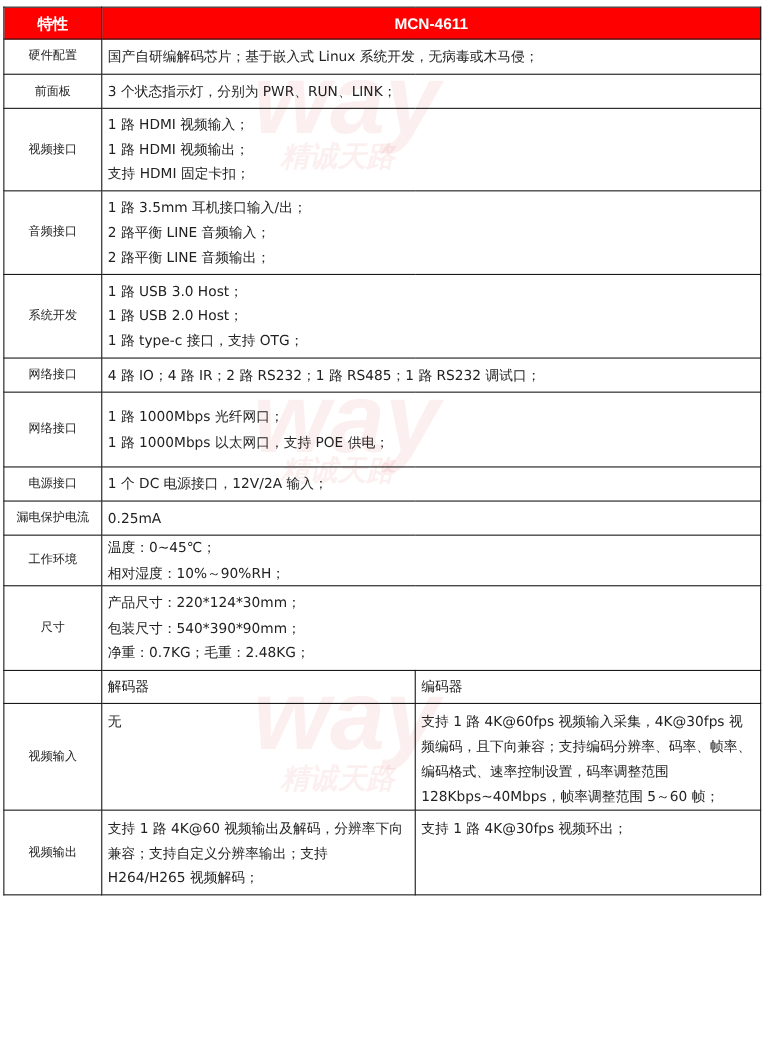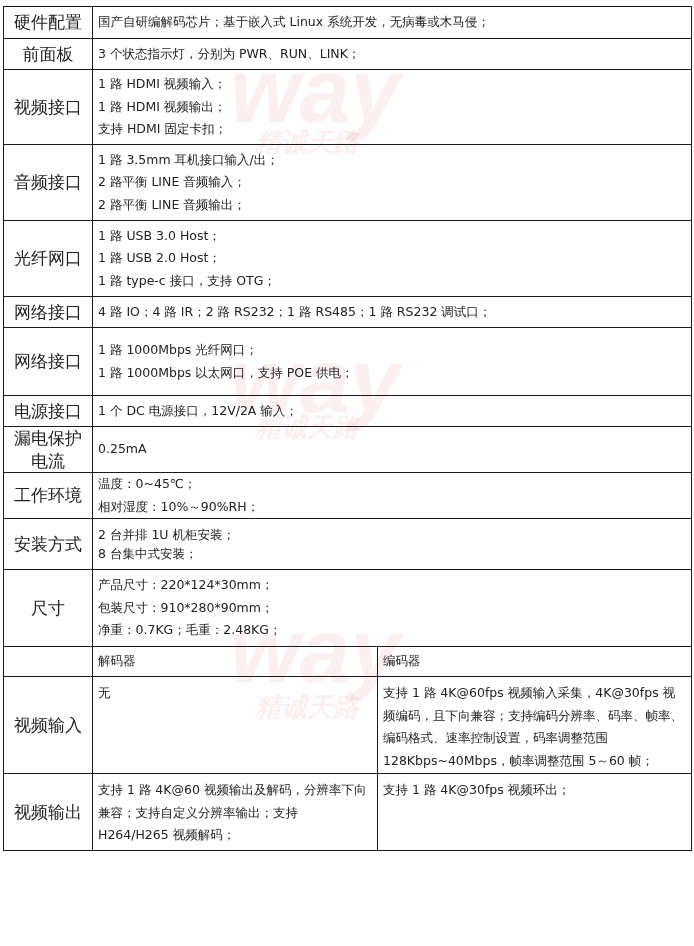--- a/index.html
+++ b/index.html
@@ -3,21 +3,21 @@
 <meta charset="utf-8">
 <style>
   html, body { margin: 0; padding: 0; background: #ffffff; }
   body { width: 694px; height: 946px; position: relative; overflow: hidden;
          font-family: "DejaVu Sans", "Liberation Sans", sans-serif; color: #222; }
   .watermark { position: absolute; pointer-events: none; opacity: 0.06; color: #d10000;
                font-family: "Liberation Sans", sans-serif; font-weight: bold; font-style: italic; }
   table.spec { position: absolute; left: 3px; top: 6px; width: 688px; border-collapse: collapse;
                table-layout: fixed; font-size: 12.5px; }
   table.spec td { border: 1px solid #1a1a1a; padding: 0 5px; vertical-align: middle; line-height: 22.5px; }
-  table.spec td.label { text-align: center; width: 79px; padding: 0 2px; font-size: 17px; }
+  table.spec td.label { text-align: center; width: 79px; padding: 0 2px; font-size: 11px; }
   table.spec tr.head td { background: #ff0000; color: #ffffff; font-weight: bold; font-size: 14px;
                           text-align: center; height: 28px; font-family: "Liberation Sans", sans-serif; }
   table.spec tr.head td.label { text-align: center; }
   table.spec td.val div { white-space: nowrap; }
   table.spec tr.sub td { text-align: left; font-weight: normal; height: 29px; }
   table.spec td.top { vertical-align: top; padding-top: 5px; }
   table.spec td.wrap div { white-space: normal; }
 </style>
 </head>
 <body>
@@ -29,20 +29,24 @@
 <div class="watermark" style="left:230px;top:600px;font-size:90px;">way</div>
 <div class="watermark" style="left:255px;top:690px;font-size:26px;">精诚天路</div>
 
 <table class="spec">
   <colgroup>
       <col style="width:89px">
       <col style="width:285px">
       <col style="width:314px">
     </colgroup>
   <tbody>
+      <tr class="head">
+    <td class="label">特性</td>
+    <td colspan="2">MCN-4611</td>
+  </tr>
 
   <tr style="height:32px">
     <td class="label">硬件配置</td>
     <td class="val" colspan="2">
           <div>国产自研编解码芯片；基于嵌入式 Linux 系统开发，无病毒或木马侵；</div>
         </td>
   </tr>
   <tr style="height:31px">
     <td class="label">前面板</td>
     <td class="val" colspan="2">
@@ -59,21 +63,21 @@
   </tr>
   <tr style="height:76px">
     <td class="label">音频接口</td>
     <td class="val" colspan="2">
       <div>1 路 3.5mm 耳机接口输入/出；</div>
       <div>2 路平衡 LINE 音频输入；</div>
       <div>2 路平衡 LINE 音频输出；</div>
     </td>
   </tr>
   <tr style="height:76px">
-    <td class="label">光纤网口</td>
+    <td class="label">系统开发</td>
     <td class="val" colspan="2">
       <div>1 路 USB 3.0 Host；</div>
       <div>1 路 USB 2.0 Host；</div>
       <div>1 路 type-c 接口，支持 OTG；</div>
     </td>
   </tr>
   <tr style="height:31px">
     <td class="label">网络接口</td>
     <td class="val" colspan="2">
           <div>4 路 IO；4 路 IR；2 路 RS232；1 路 RS485；1 路 RS232 调试口；</div>
@@ -98,32 +102,25 @@
           <div>0.25mA</div>
         </td>
   </tr>
   <tr style="height:39px">
     <td class="label">工作环境</td>
     <td class="val" colspan="2">
       <div>温度：0~45℃；</div>
       <div>相对湿度：10%～90%RH；</div>
     </td>
   </tr>
-  <tr style="height:51px">
-    <td class="label">安装方式</td>
-    <td class="val" colspan="2" style="line-height:19px">
-      <div>2 台并排 1U 机柜安装；</div>
-      <div>8 台集中式安装；</div>
-    </td>
-  </tr>
   <tr style="height:77px">
     <td class="label">尺寸</td>
     <td class="val" colspan="2">
       <div>产品尺寸：220*124*30mm；</div>
-      <div>包装尺寸：910*280*90mm；</div>
+      <div>包装尺寸：540*390*90mm；</div>
       <div>净重：0.7KG；毛重：2.48KG；</div>
     </td>
   </tr>
 
   <tr class="sub">
     <td class="label"></td>
     <td>解码器</td>
     <td>编码器</td>
   </tr>
   <tr style="height:97px">

